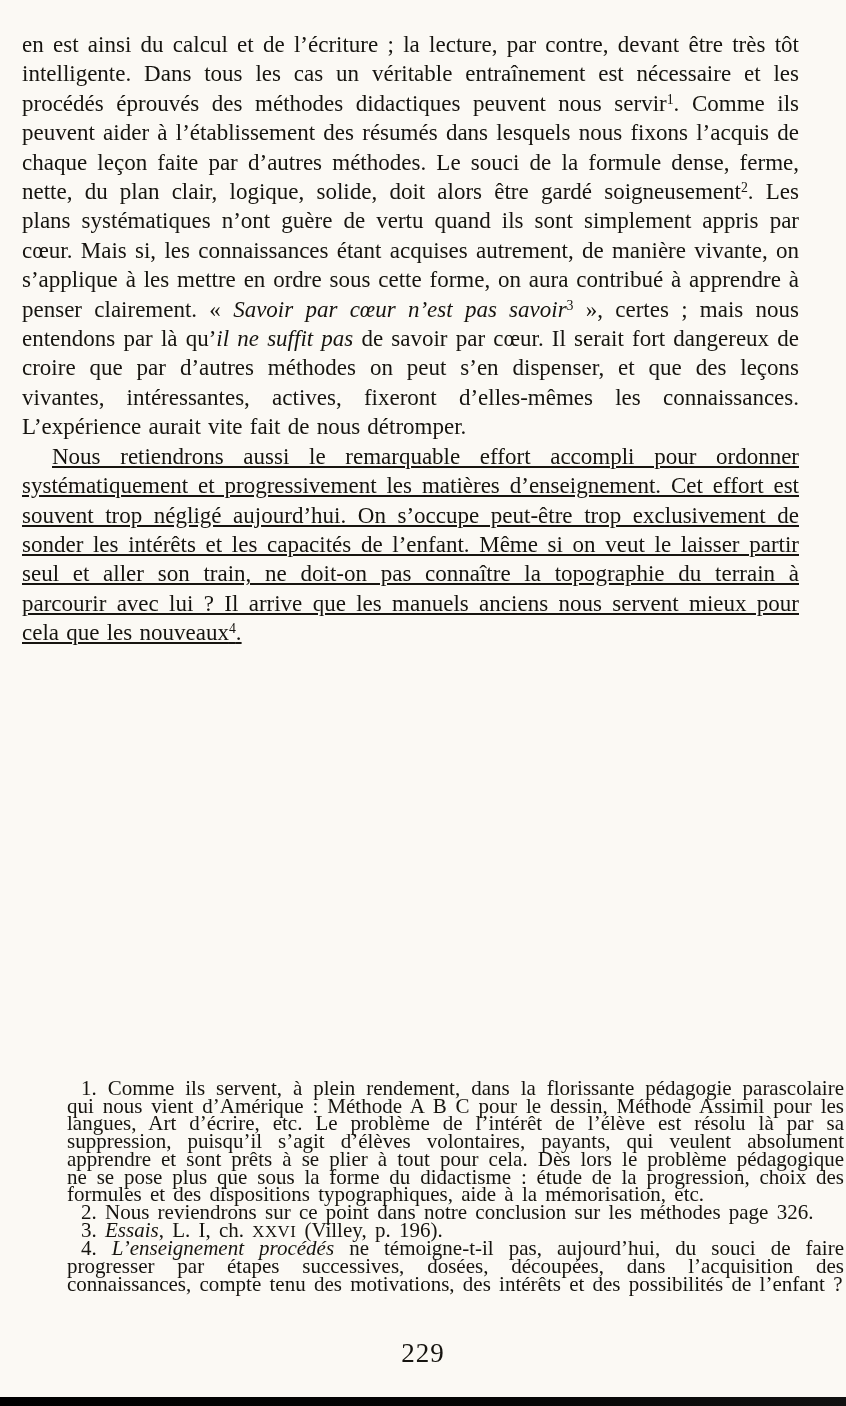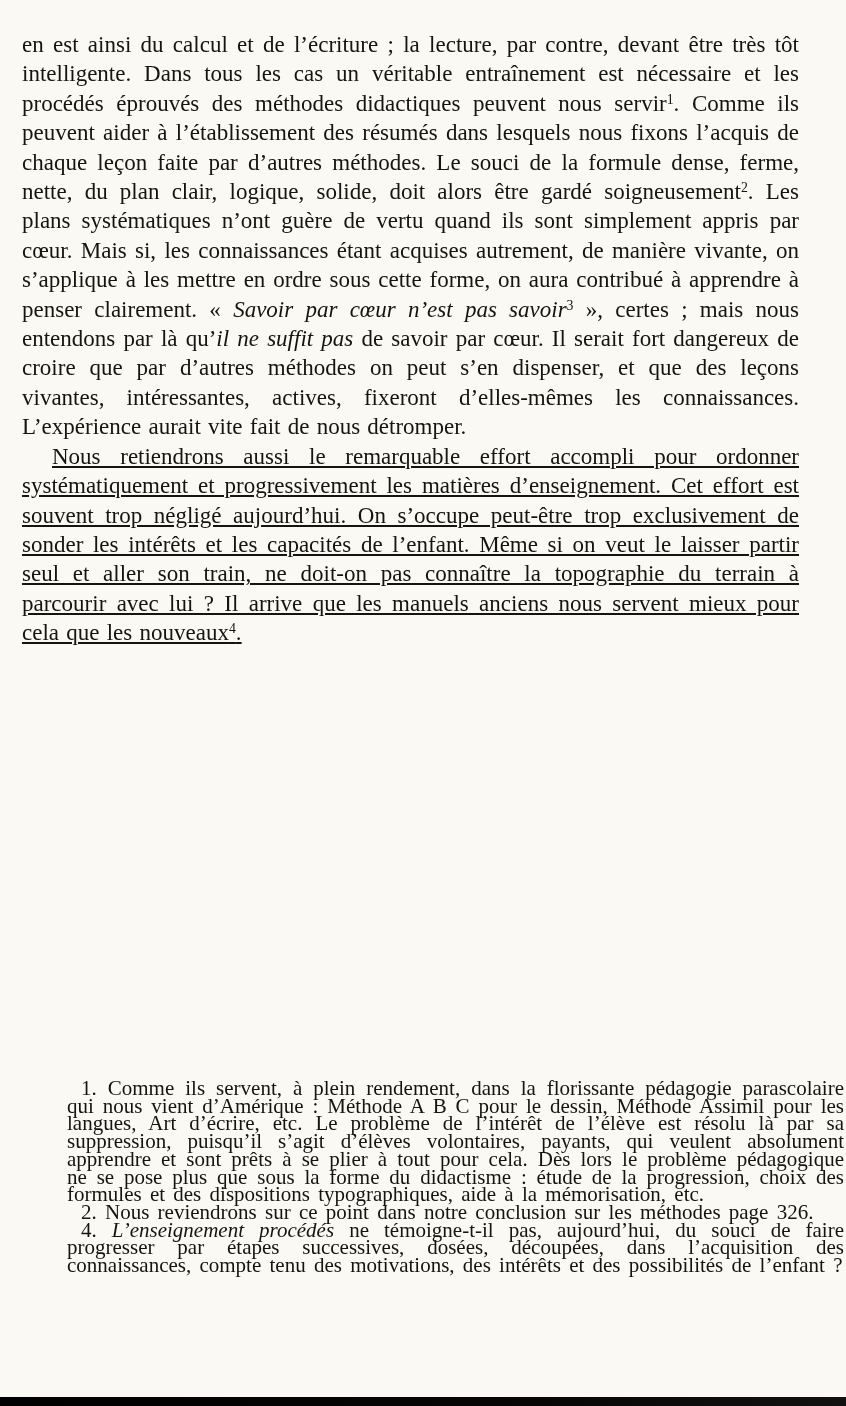--- a/index.html
+++ b/index.html
@@ -90,19 +90,21 @@
 <div class="page">
 
   <main class="body-text">
     <p class="para"><span>en est ainsi du calcul et de l’écriture ; la lecture, par contre, devant être très tôt intelligente. Dans tous les cas un véritable entraînement est nécessaire et les procédés éprouvés des méthodes didactiques peuvent nous servir</span><sup>1</sup><span>. Comme ils peuvent aider à l’établissement des résumés dans lesquels nous fixons l’acquis de chaque leçon faite par d’autres méthodes. Le souci de la formule dense, ferme, nette, du plan clair, logique, solide, doit alors être gardé soigneusement</span><sup>2</sup><span>. Les plans systématiques n’ont guère de vertu quand ils sont simplement appris par cœur. Mais si, les connaissances étant acquises autrement, de manière vivante, on s’applique à les mettre en ordre sous cette forme, on aura contribué à apprendre à penser clairement. « </span><span class="italic">Savoir par cœur n’est pas savoir</span><sup>3</sup><span> », certes ; mais nous entendons par là qu’</span><span class="italic">il ne suffit pas</span><span> de savoir par cœur. Il serait fort dangereux de croire que par d’autres méthodes on peut s’en dispenser, et que des leçons vivantes, intéressantes, actives, fixeront d’elles-mêmes les connaissances. L’expérience aurait vite fait de nous détromper.</span></p>
     <p class="para indent"><span>Nous retiendrons aussi le remarquable effort accompli pour ordonner systématiquement et progressivement les matières d’enseignement. Cet effort est souvent trop négligé aujourd’hui. On s’occupe peut-être trop exclusivement de sonder les intérêts et les capacités de l’enfant. Même si on veut le laisser partir seul et aller son train, ne doit-on pas connaître la topographie du terrain à parcourir avec lui ? Il arrive que les manuels anciens nous servent mieux pour cela que les nouveaux</span><sup>4</sup><span>.</span></p>
   </main>
 
   <section class="footnotes">
     <p class="footnote"><span>1. Comme ils servent, à plein rendement, dans la florissante pédagogie parascolaire qui nous vient d’Amérique : Méthode A B C pour le dessin, Méthode Assimil pour les langues, Art d’écrire, etc. Le problème de l’intérêt de l’élève est résolu là par sa suppression, puisqu’il s’agit d’élèves volontaires, payants, qui veulent absolument apprendre et sont prêts à se plier à tout pour cela. Dès lors le problème pédagogique ne se pose plus que sous la forme du didactisme : étude de la progression, choix des formules et des dispositions typographiques, aide à la mémorisation, etc.</span></p>
     <p class="footnote"><span>2. Nous reviendrons sur ce point dans notre conclusion sur les méthodes page 326.</span></p>
+    <p class="footnote"><span>3. </span><span class="italic">Essais</span><span>, L. I, ch. </span><span class="sc">XXVI</span><span> (Villey, p. 196).</span></p>
     <p class="footnote"><span>4. </span><span class="italic">L’enseignement procédés</span><span> ne témoigne-t-il pas, aujourd’hui, du souci de faire progresser par étapes successives, dosées, découpées, dans l’acquisition des connaissances, compte tenu des motivations, des intérêts et des possibilités de l’enfant ?</span></p>
   </section>
 
+  <div class="page-number">229</div>
 
   <div class="scan-edge-bottom"></div>
 
 </div>
 
 </body></html>

